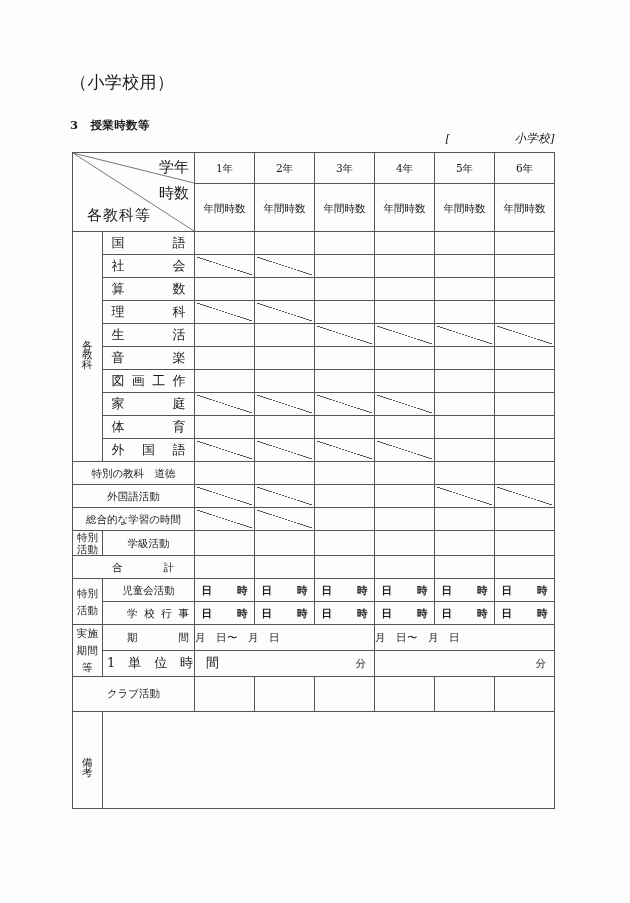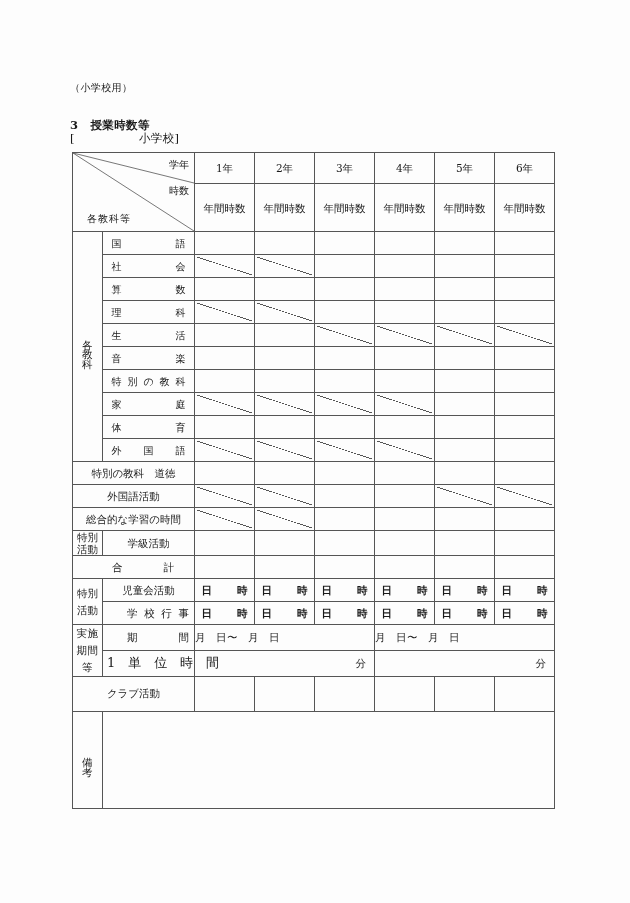--- a/index.html
+++ b/index.html
@@ -18,43 +18,44 @@
 
   .page {
     position: absolute;
     inset: 0;
     background: #fdfdfd;
   }
 
   .doc-note {
     position: absolute;
     left: 70px;
-    top: 81px;
-    font-size: 10px;
+    top: 71px;
+    font-size: 17px;
     letter-spacing: 0.4px;
   }
 
   .doc-heading {
     position: absolute;
     left: 70px;
     top: 118px;
     font-size: 11.5px;
     letter-spacing: 0.4px;
     font-weight: bold;
   }
   .doc-heading .num { margin-right: 12px; }
 
   .school-line {
     position: absolute;
     left: 70px;
     top: 131px;
     width: 485px;
     font-size: 11.5px;
-    text-align: left;
+    text-align: right;
     letter-spacing: 0.4px;
+    font-style: italic;
   }
   .school-line .bracket-open { margin-right: 64px; }
 
   table.form {
     position: absolute;
     left: 72px;
     top: 152px;
     width: 482px;
     border-collapse: collapse;
     table-layout: fixed;
@@ -77,21 +78,21 @@
     padding: 0 !important;
   }
   .corner svg {
     position: absolute;
     left: 0; top: 0;
     width: 100%; height: 100%;
     display: block;
   }
   .corner .lbl {
     position: absolute;
-    font-size: 10px;
+    font-size: 15px;
     white-space: nowrap;
   }
   .corner .lbl-grade { right: 5px;  top: 6px; }
   .corner .lbl-hours { right: 5px;  top: 32px; margin-left: 32px; }
   .corner .lbl-subj  { left: 14px;  bottom: 7px; letter-spacing: 1px; }
 
   
   td.slash { position: relative; }
   td.slash::after {
     content: "";
@@ -117,21 +118,21 @@
     display: inline-block;
     font-size: 10.5px;
   }
 
   
   .spread {
     display: inline-block;
     width: 74px;
     text-align: justify;
     text-align-last: justify;
-    font-size: 10px;
+    font-size: 13px;
   }
   .spread-mid {
     display: inline-block;
     width: 62px;
     text-align: justify;
     text-align-last: justify;
     font-size: 10.5px;
     margin-left: 19px;
   }
   .spread-unit {
@@ -308,21 +309,21 @@
       <td><span class="spread">音楽</span></td>
       <td></td>
       <td></td>
       <td></td>
       <td></td>
       <td></td>
       <td></td>
     </tr>
 
     <tr>
-      <td><span class="spread">特別の教科</span></td>
+      <td><span class="spread">図画工作</span></td>
       <td></td>
       <td></td>
       <td></td>
       <td></td>
       <td></td>
       <td></td>
     </tr>
 
     <tr>
       <td><span class="spread">家庭</span></td>

